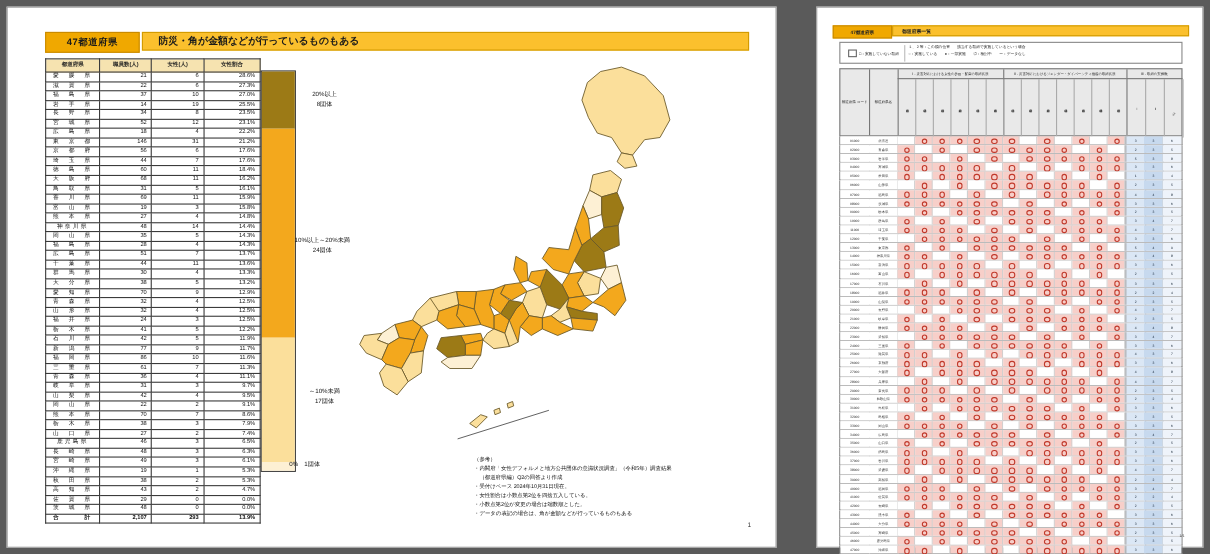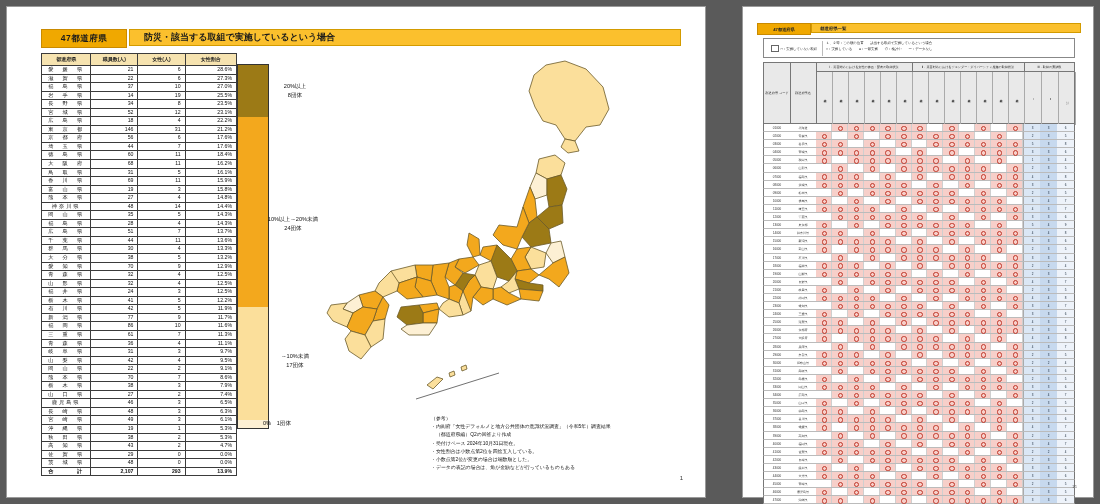--- a/index.html
+++ b/index.html
@@ -90,21 +90,21 @@
 </style>
 </head>
 <body>
 
 <div class="stage">
 
   <div class="page" id="page-left">
 
     <div class="hdr">
       <div class="tag">47都道府県</div>
-      <div class="ttl">防災・該当する取組で実施しているという場合</div>
+      <div class="ttl">防災・角が金額などが行っているものもある</div>
     </div>
 
     <table class="tbl">
       <thead>
         <tr>
           <th>都道府県</th>
           <th>職員数(人)</th>
           <th>女性(人)</th>
           <th>女性割合</th>
         </tr>

